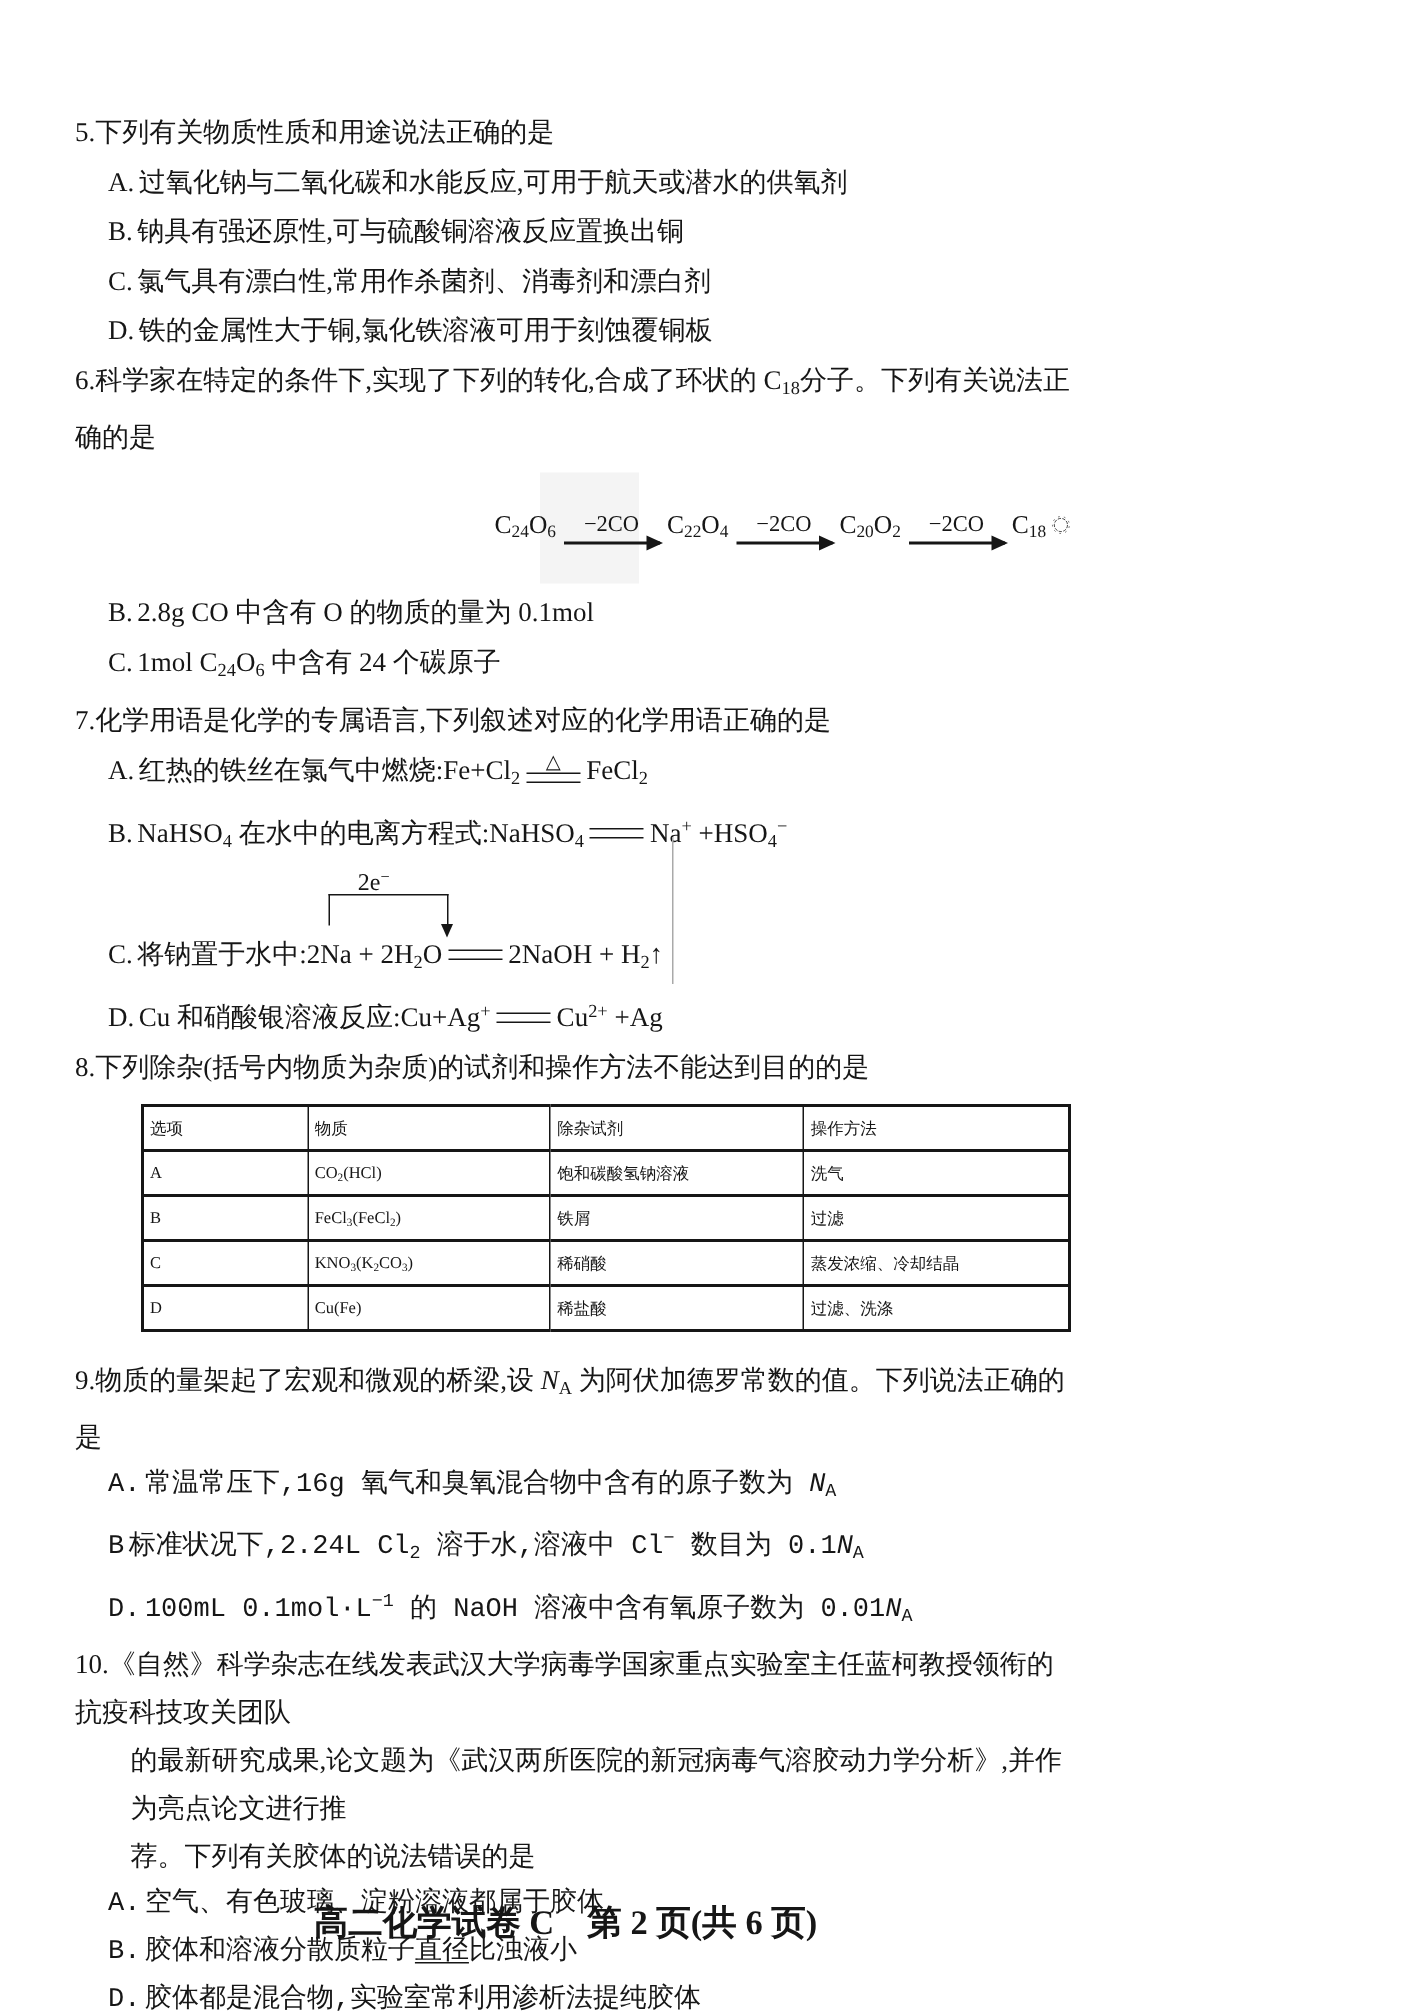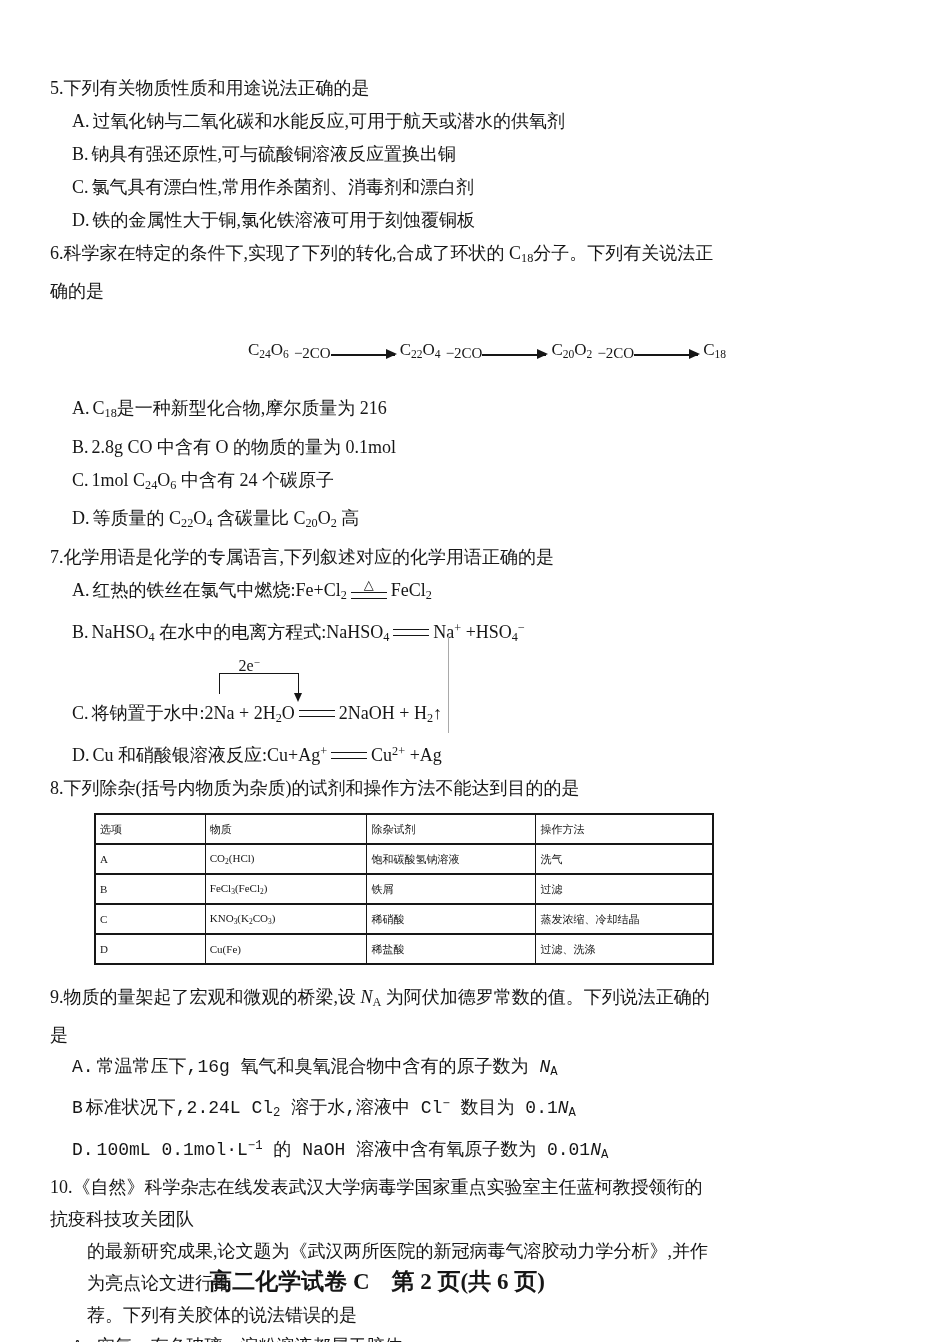--- a/index.html
+++ b/index.html
@@ -11,25 +11,25 @@
   .opt{line-height:33px;padding-left:22px;}
   .tight .stem{line-height:32px;}
   .tight .opt{line-height:32px;font-family:Liberation Mono, monospace;}
   .opt-label{margin-right:3px;}
   sub{font-size:68%;vertical-align:-0.28em;}
   sup{font-size:68%;vertical-align:0.5em;}
   i{font-style:italic;}
   .ul{text-decoration:underline;text-underline-offset:3px;}
 
   
-  .q6-diagram{position:relative;height:80px;margin:2px 0 2px 212px;display:flex;align-items:center;font-size:17px;justify-content:center;}
+  .q6-diagram{position:relative;height:80px;margin:2px 0 2px 212px;display:flex;align-items:center;font-size:17px;}
   .diagram-bg{position:absolute;left:98px;top:2px;width:314px;height:74px;background:#f4f4f4;}
   .q6-diagram>*{position:relative;}
   .formula{margin:0 2px;white-space:nowrap;}
-  .rxn-arrow{display:inline-flex;flex-direction:row;align-items:center;margin:16px 3px;transform:translateY(3px);}
+  .rxn-arrow{display:inline-flex;flex-direction:column;align-items:center;margin:16px 3px;transform:translateY(3px);}
   .rxn-arrow .alabel{font-size:15px;line-height:15px;}
   .rxn-arrow .shaft{position:relative;width:64px;height:2px;background:#161616;margin-top:3px;}
   .rxn-arrow .shaft::after{content:"";position:absolute;right:-2px;top:-4.5px;
       border-left:11px solid #161616;border-top:5px solid transparent;border-bottom:5px solid transparent;}
   .ring{margin-left:2px;}
 
   
   .dbl{display:inline-block;width:36px;height:7px;border-top:1.8px solid #161616;border-bottom:1.8px solid #161616;
        box-sizing:border-box;vertical-align:middle;margin:0 4px 3px 4px;}
   .deq{display:inline-flex;flex-direction:column;align-items:center;vertical-align:middle;margin:0 4px;transform:translateY(-3px);}
@@ -84,24 +84,22 @@
       <span class="rxn-arrow">
           <span class="alabel">−2CO</span>
           <span class="shaft"></span>
         </span>
       <span class="formula">C<sub>18</sub></span>
       <svg class="ring" width="60" height="62" viewBox="0 0 60 62">
         <circle cx="30" cy="31" r="21" fill="none" stroke="#1a1a1a" stroke-width="2.6" stroke-dasharray="10.5 4.2"></circle>
         <circle cx="30" cy="31" r="27" fill="none" stroke="#1a1a1a" stroke-width="2" stroke-dasharray="5.5 13.35" stroke-dashoffset="-4"></circle>
       </svg>
     </div>
-    <div class="opt"><span class="opt-label">A.</span><span>C<sub>18</sub>是一种新型化合物,摩尔质量为 216</span></div>
     <div class="opt"><span class="opt-label">B.</span><span>2.8g CO 中含有 O 的物质的量为 0.1mol</span></div>
     <div class="opt"><span class="opt-label">C.</span><span>1mol C<sub>24</sub>O<sub>6</sub> 中含有 24 个碳原子</span></div>
-    <div class="opt"><span class="opt-label">D.</span><span>等质量的 C<sub>22</sub>O<sub>4</sub> 含碳量比 C<sub>20</sub>O<sub>2</sub> 高</span></div>
   </section>
 
   <section>
     <div class="stem">7.化学用语是化学的专属语言,下列叙述对应的化学用语正确的是</div>
     <div class="opt"><span class="opt-label">A.</span><span>红热的铁丝在氯气中燃烧:Fe+Cl<sub>2</sub></span><span class="deq">
           <span class="tri">△</span>
           <span class="dbl"></span>
         </span><span>FeCl<sub>2</sub></span></div>
     <div class="opt"><span class="opt-label">B.</span><span>NaHSO<sub>4</sub> 在水中的电离方程式:NaHSO<sub>4</sub></span><span class="dbl"></span><span>Na<sup>+</sup> +HSO<sub>4</sub><sup>−</sup></span></div>
     <div class="opt"><span class="opt-label">C.</span><span>将钠置于水中:</span><span class="eqC"><span class="twoE">2e<sup>−</sup></span><span class="bracket"></span><span>2Na + 2H<sub>2</sub>O</span><span class="dbl"></span><span>2NaOH + H<sub>2</sub>↑</span><span class="scanline"></span></span></div>

